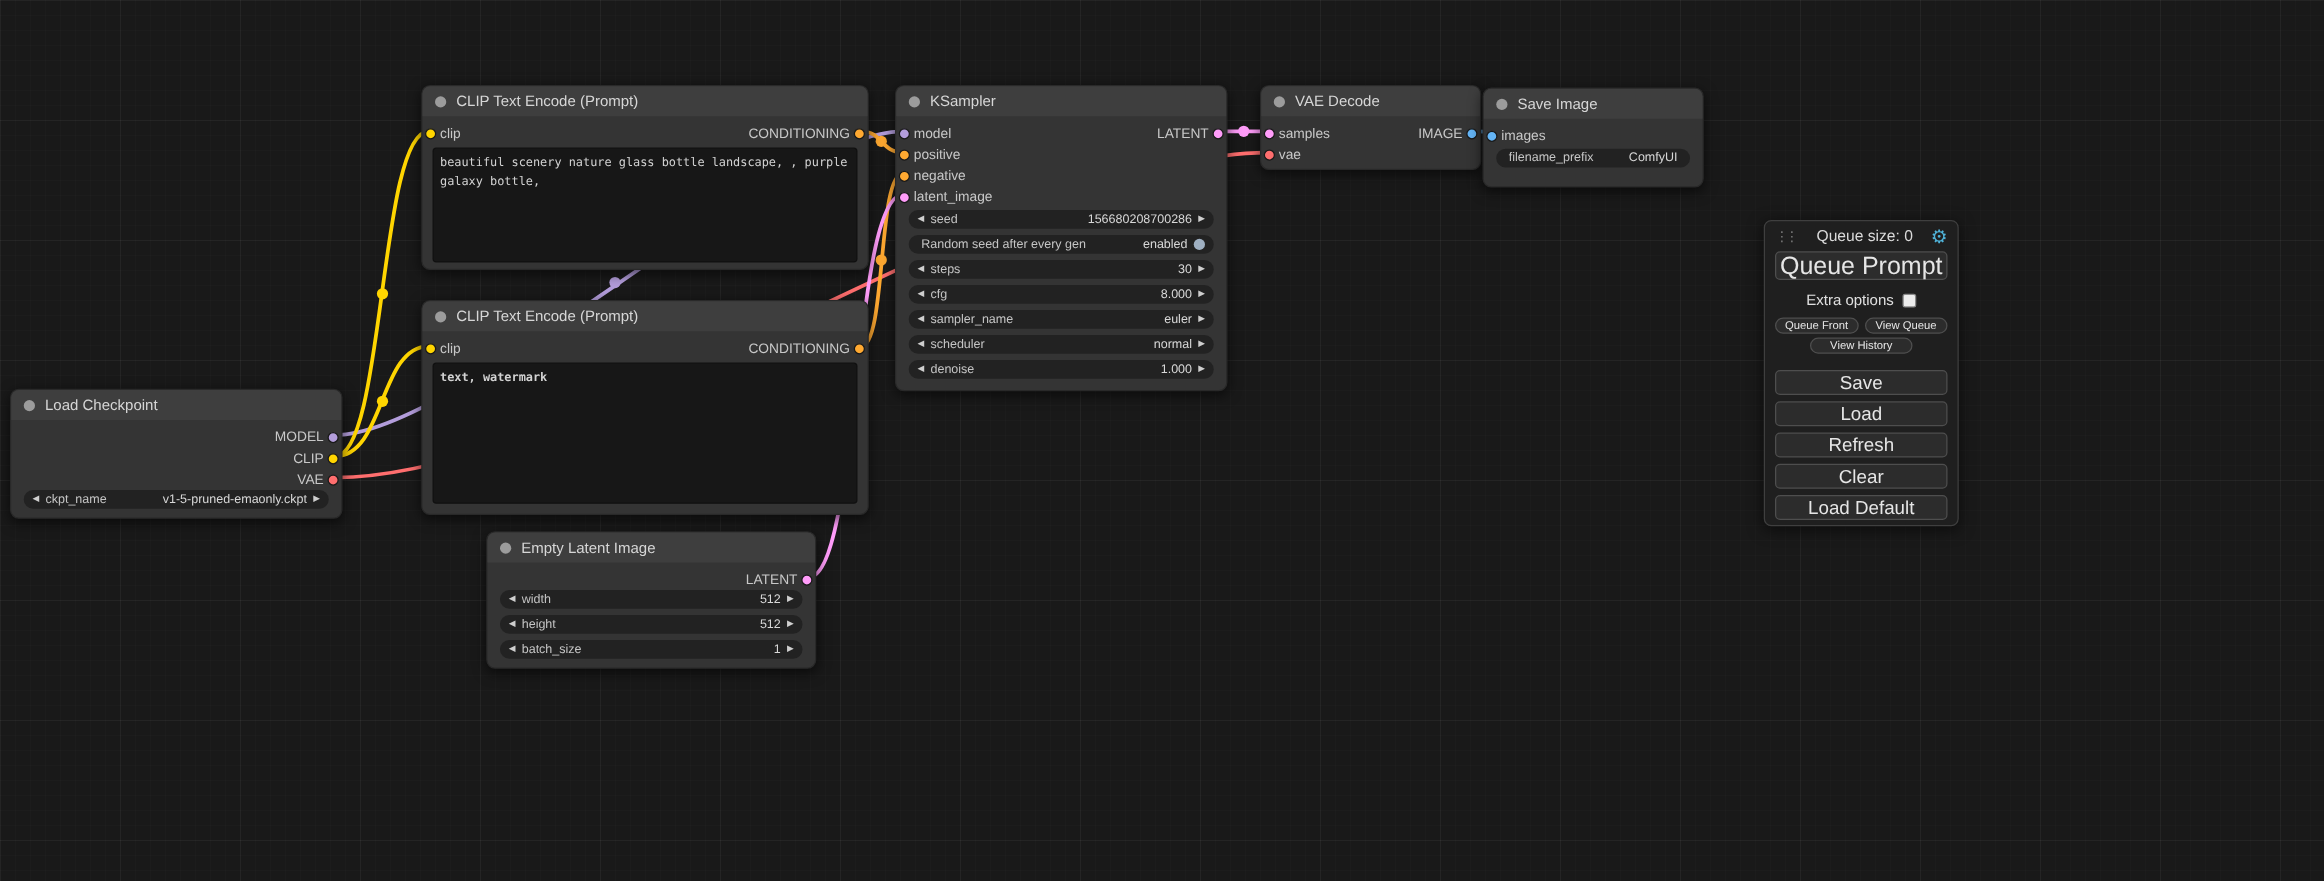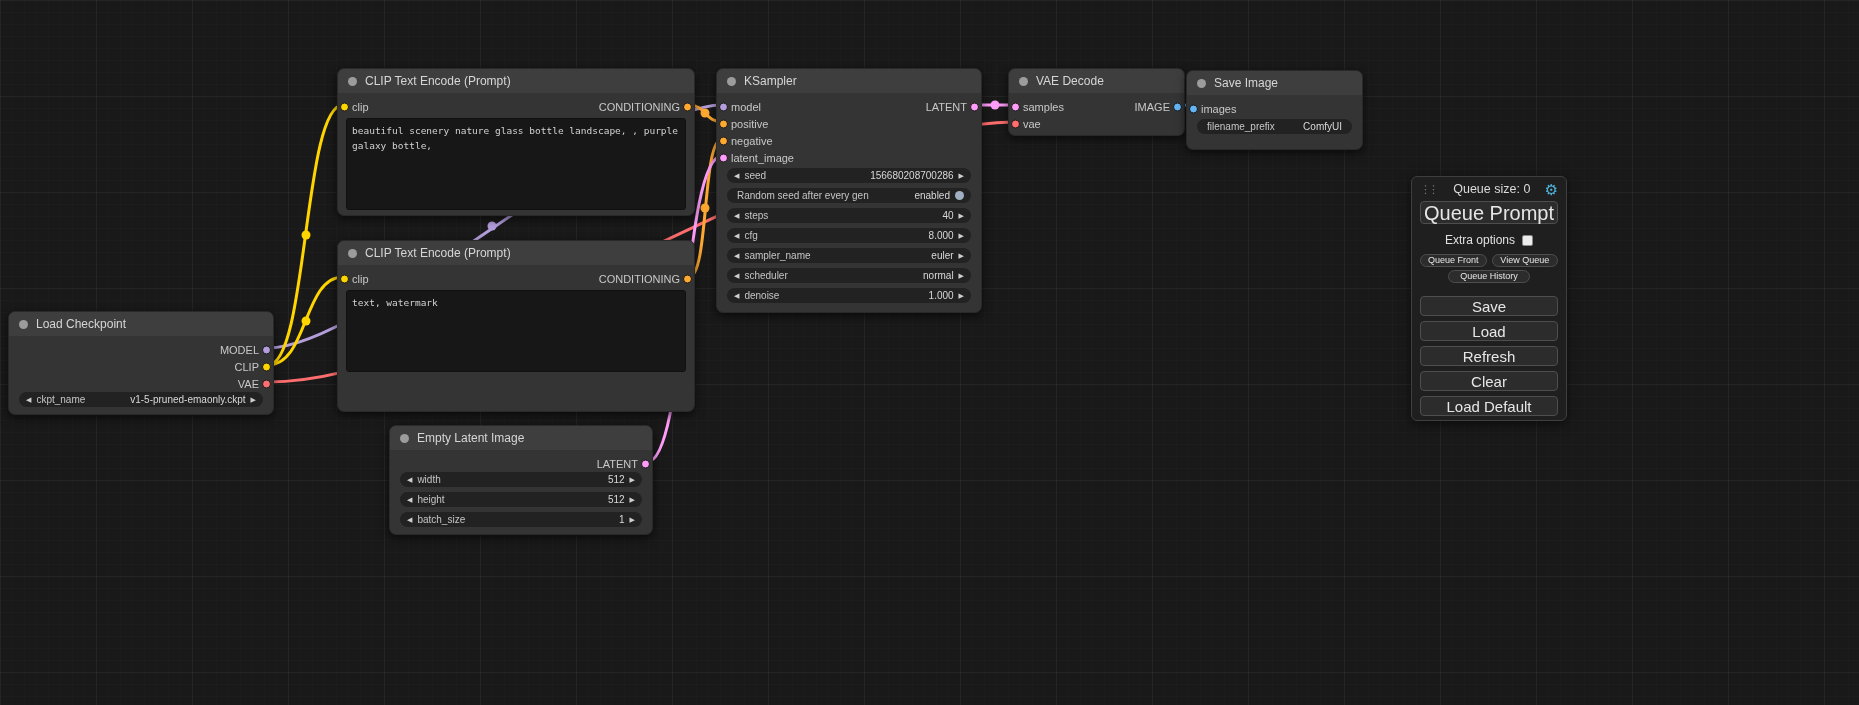--- a/index.html
+++ b/index.html
@@ -132,21 +132,21 @@
     <span class="tdot"></span>
     <span>CLIP Text Encode (Prompt)</span>
   </div>
   <div class="node-body">
     <div class="prow both">
       <span class="pdot in c-clip"></span>
       <span class="plabel">clip</span>
       <span class="plabel">CONDITIONING</span>
       <span class="pdot out c-cond"></span>
     </div>
-    <textarea class="prompt" style="height: 82px;">text, watermark</textarea>
+    <textarea class="prompt" style="height: 113px; font-weight: bold;">text, watermark</textarea>
   </div>
 </div>
 
 <div class="node" style="left:389px;top:425px;width:264px;height:110px">
   <div class="node-title">
     <span class="tdot"></span>
     <span>Empty Latent Image</span>
   </div>
   <div class="node-body">
     <div class="prow out">
@@ -205,21 +205,21 @@
       <span class="warrow">▶</span>
     </div>
     <div class="widget noarrow">
       <span class="wlabel">Random seed after every gen</span>
       <span class="wvalue">enabled</span>
       <span class="tgl"></span>
     </div>
     <div class="widget">
       <span class="warrow">◀</span>
       <span class="wlabel">steps</span>
-      <span class="wvalue">40</span>
+      <span class="wvalue">30</span>
       <span class="warrow">▶</span>
     </div>
     <div class="widget">
       <span class="warrow">◀</span>
       <span class="wlabel">cfg</span>
       <span class="wvalue">8.000</span>
       <span class="warrow">▶</span>
     </div>
     <div class="widget">
       <span class="warrow">◀</span>
@@ -286,19 +286,19 @@
   </div>
   <button class="btn qp">Queue Prompt</button>
   <div class="extra">
     <span>Extra options</span>
     <span class="cbx"></span>
   </div>
   <div class="srow">
     <button class="btn sm">Queue Front</button>
     <button class="btn sm">View Queue</button>
   </div>
-  <button class="btn sm vh">Queue History</button>
+  <button class="btn sm vh">View History</button>
   <button class="btn big first">Save</button>
   <button class="btn big">Load</button>
   <button class="btn big">Refresh</button>
   <button class="btn big">Clear</button>
   <button class="btn big">Load Default</button>
 </div>
 
 </body></html>

